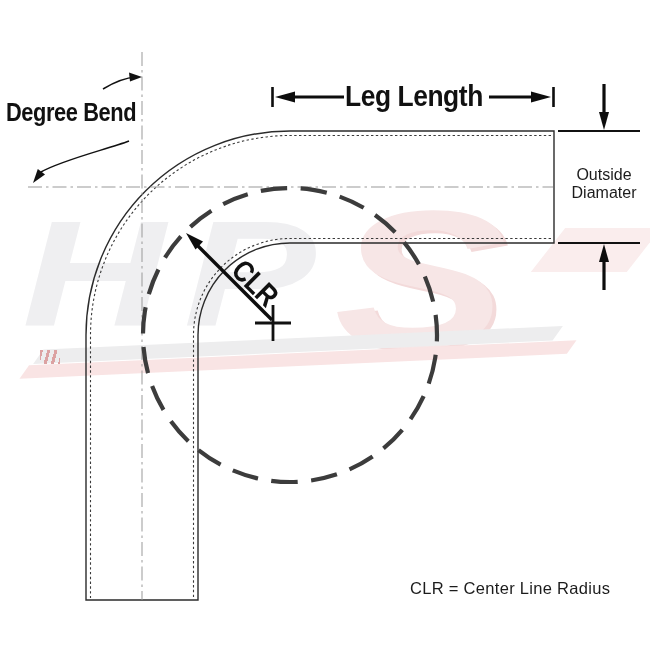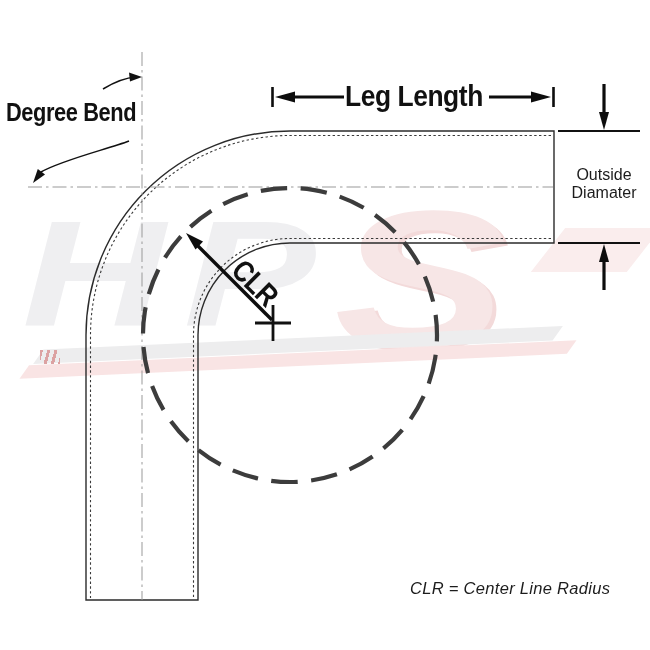--- a/index.html
+++ b/index.html
@@ -54,21 +54,21 @@
   }
   .clr-label{
     left:205px;top:266px;width:100px;text-align:center;font-size:30px;
     transform:rotate(45deg) scaleX(0.85);
   }
   .od-label{
     left:556px;top:166px;width:96px;text-align:center;
     font-size:16px;line-height:18px;color:#1c1c1c;
   }
   .footnote{
-    left:410px;top:579px;font-size:16.5px;letter-spacing:0.3px;color:#1c1c1c;font-style:italic;
+    left:410px;top:579px;font-size:16.5px;letter-spacing:0.3px;color:#1c1c1c;
   }
 </style>
 </head>
 <body>
 
 <div class="stage">
 
   <div class="wm-letters">
     <span class="wm-h">H</span><span class="wm-p">P</span><span class="wm-s">S</span>
   </div>

